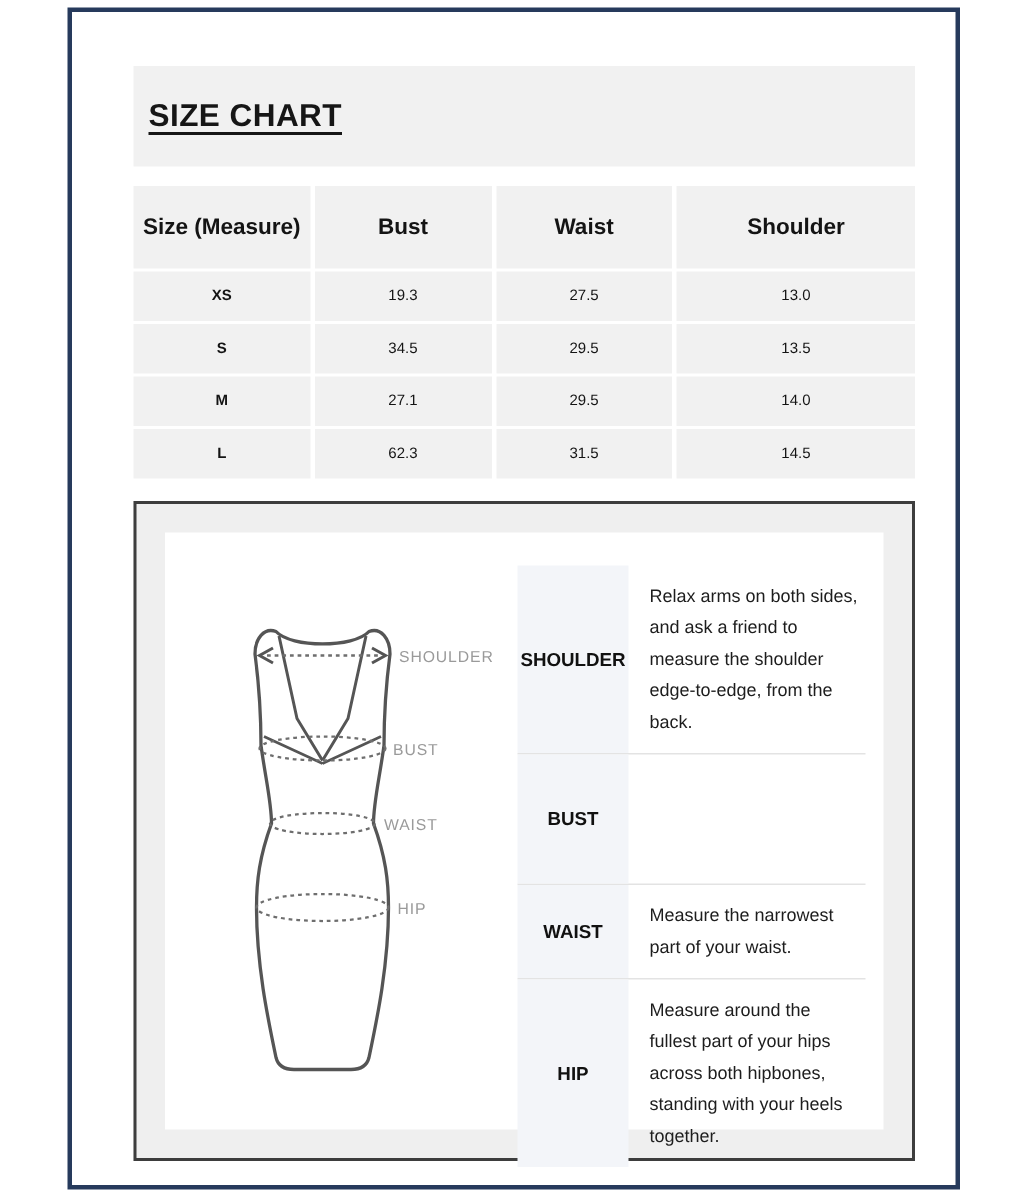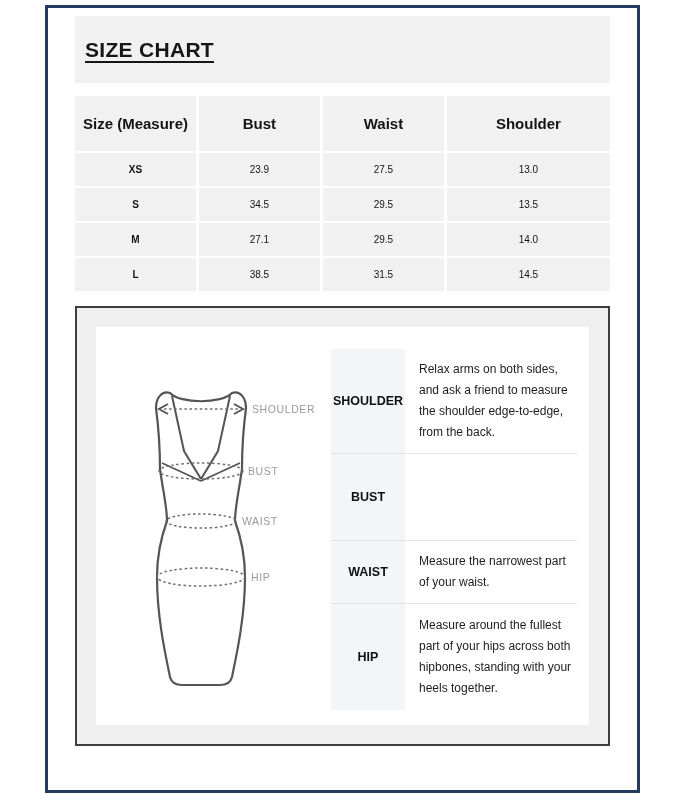--- a/index.html
+++ b/index.html
@@ -10,21 +10,21 @@
     font-family: "Liberation Sans", sans-serif;
   }
   .page {
     position: absolute;
     left: 45px; top: 5px;
     width: 595px; height: 788px;
     box-sizing: border-box;
     border: 3px solid var(--page-border, #263a5c);
     background: #ffffff;
   }
-  .content { padding: 8px 27px 0 27px; }
+  .content { padding: 8px 27px 0 41px; margin-top: 28px; }
 
   
   .title-banner {
     background: var(--banner-bg, #f1f1f1);
     height: 67px;
     display: flex; align-items: center;
     padding-left: 10px;
     box-sizing: border-box;
   }
   .page-title {
@@ -131,42 +131,42 @@
         <tr>
           <th>Size (Measure)</th>
           <th>Bust</th>
           <th>Waist</th>
           <th>Shoulder</th>
         </tr>
       </thead>
       <tbody>
   <tr>
     <td>XS</td>
-    <td>23.9</td>
+    <td>19.3</td>
     <td>27.5</td>
     <td>13.0</td>
   </tr>
 
   <tr>
     <td>S</td>
     <td>34.5</td>
     <td>29.5</td>
     <td>13.5</td>
   </tr>
 
   <tr>
     <td>M</td>
     <td>27.1</td>
     <td>29.5</td>
     <td>14.0</td>
   </tr>
 
   <tr>
     <td>L</td>
-    <td>38.5</td>
+    <td>62.3</td>
     <td>31.5</td>
     <td>14.5</td>
   </tr>
 
 </tbody>
     </table>
 
     <div class="diagram-box">
       <div class="diagram-inner">
 

